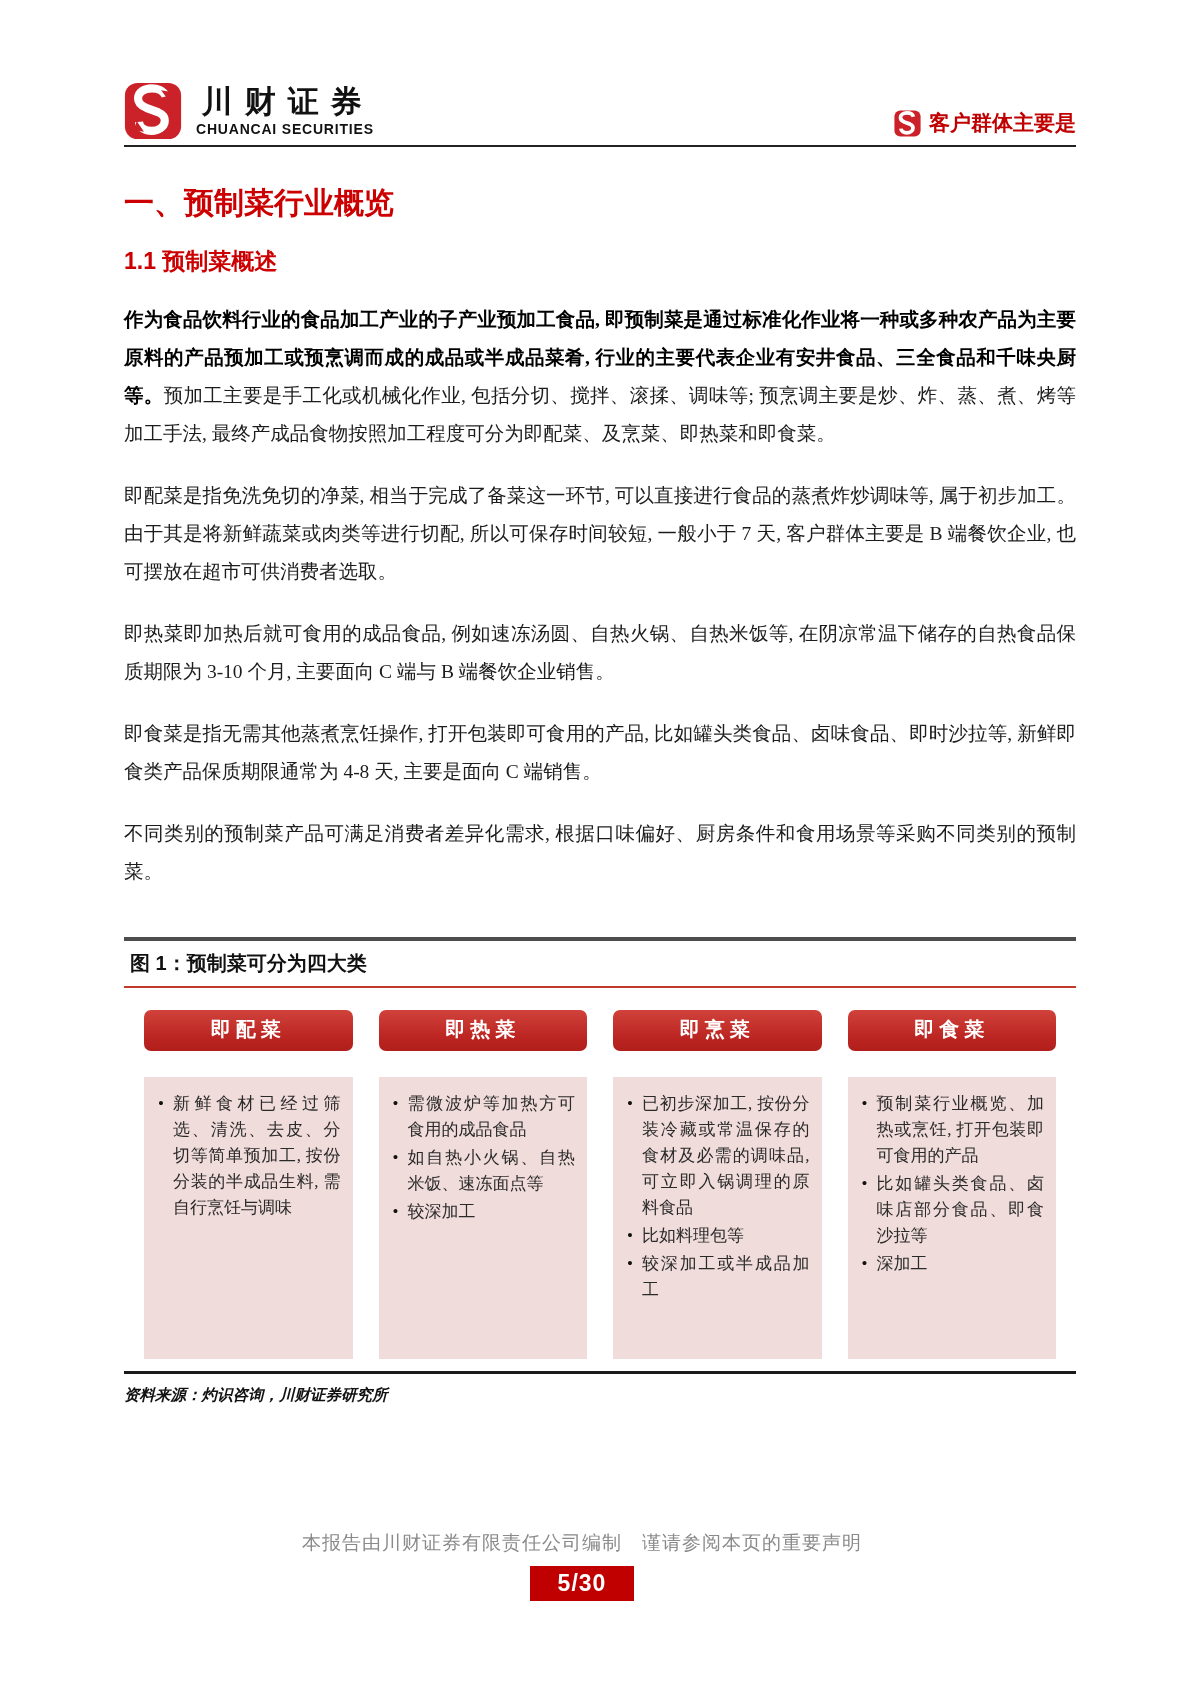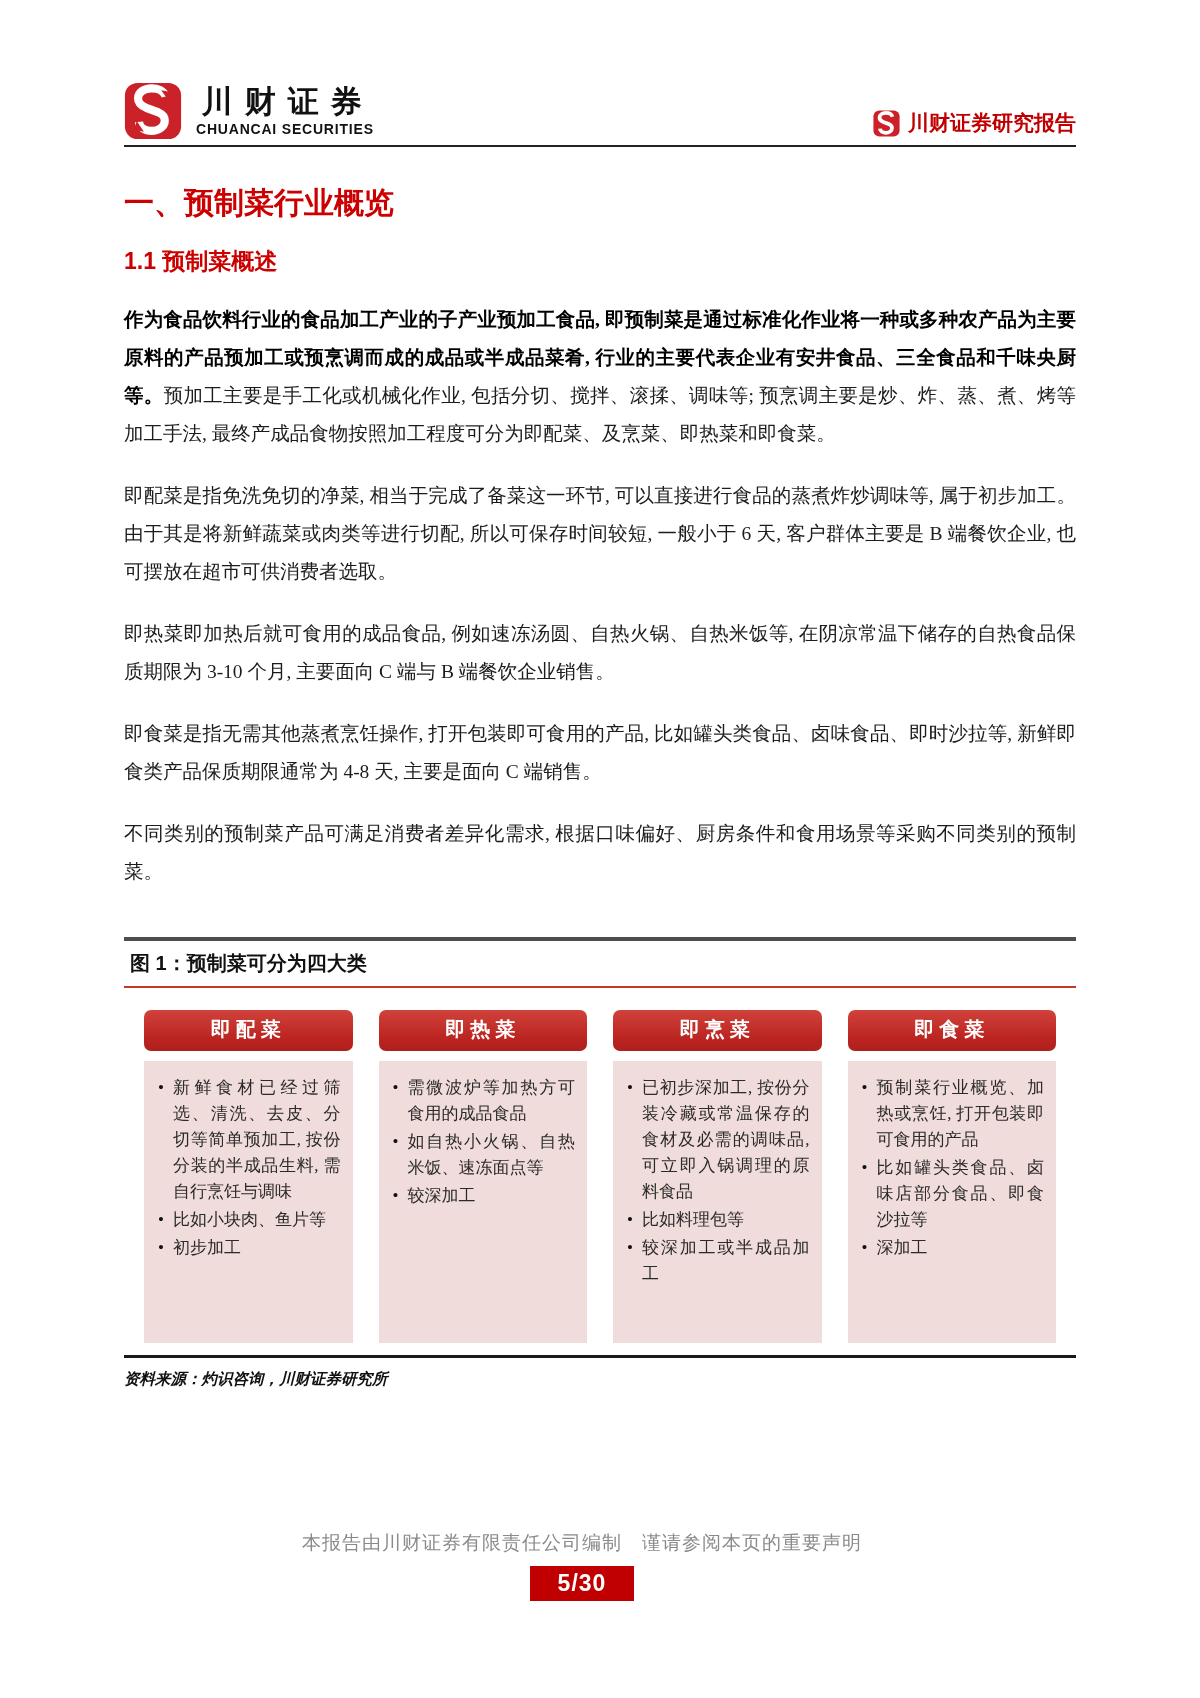--- a/index.html
+++ b/index.html
@@ -43,21 +43,21 @@
   }
   .figure-body{padding:22px 20px 12px;border-bottom:3px solid #1a1a1a;}
   .columns{display:flex;gap:26px;}
   .column{flex:1;display:flex;flex-direction:column;border-radius:31px;}
   .col-header{
     background:linear-gradient(180deg,#d0423b 0%,#bb2420 70%,#b01f1c 100%);
     color:#fff;font-weight:bold;font-size:20px;letter-spacing:5px;text-align:center;
     padding:6px 0 8px;border-radius:7px;
   }
   .col-body{
-    background:#f0dcda;margin-top:10px;height:256px;padding:14px 12px 12px;
+    background:#f0dcda;margin-top:26px;height:256px;padding:14px 12px 12px;
     display:flex;flex-direction:column;
     font-family:"Liberation Serif", serif;font-size:17px;line-height:26px;color:#2a2a2a;
   }
   .col-body ul{list-style:none;margin:0;padding:0;}
   .col-body li{position:relative;padding-left:17px;text-align:justify;margin-bottom:2px;}
   .col-body li::before{content:"\2022";position:absolute;left:2px;top:0;color:#111;}
   .bullets-bottom{margin-top:auto;}
   .figure-source{
     margin-top:11px;font-family:"DejaVu Serif", serif;font-style:italic;font-weight:bold;
     font-size:15.5px;color:#111;
@@ -89,49 +89,45 @@
       <div class="brand-text">
         <div class="brand-cn">川财证券</div>
         <div class="brand-en">CHUANCAI SECURITIES</div>
       </div>
     </div>
     <div class="report-badge">
       <svg class="badge-logo" viewBox="0 0 64 64" xmlns="http://www.w3.org/2000/svg">
         <rect x="1" y="1" width="62" height="62" rx="14" fill="#cb2229"></rect>
         <path d="M46 16 C44 9 36 7 30.5 7 C22 7 15.5 11.5 15.5 18 C15.5 23 19.5 26.5 24.5 28.5 L38 33.5 C42.5 35.5 45 38 45 42.5 C45 50 37.5 54 30.5 54 C23.5 54 17 50.5 16.5 44" fill="none" stroke="#ffffff" stroke-width="9" stroke-linecap="butt"></path>
       </svg>
-      <span class="badge-text">川财证券研究报告</span>
+      <span class="badge-text">客户群体主要是</span>
     </div>
   </div>
 
   <h1 class="sec-title">一、预制菜行业概览</h1>
   <h2 class="sub-title">1.1 预制菜概述</h2>
 
   <div class="body-copy">
     <p><strong>作为食品饮料行业的食品加工产业的子产业预加工食品, 即预制菜是通过标准化作业将一种或多种农产品为主要原料的产品预加工或预烹调而成的成品或半成品菜肴, 行业的主要代表企业有安井食品、三全食品和千味央厨等。</strong><span>预加工主要是手工化或机械化作业, 包括分切、搅拌、滚揉、调味等; 预烹调主要是炒、炸、蒸、煮、烤等加工手法, 最终产成品食物按照加工程度可分为即配菜、及烹菜、即热菜和即食菜。</span></p>
-    <p>即配菜是指免洗免切的净菜, 相当于完成了备菜这一环节, 可以直接进行食品的蒸煮炸炒调味等, 属于初步加工。由于其是将新鲜蔬菜或肉类等进行切配, 所以可保存时间较短, 一般小于 6 天, 客户群体主要是 B 端餐饮企业, 也可摆放在超市可供消费者选取。</p>
+    <p>即配菜是指免洗免切的净菜, 相当于完成了备菜这一环节, 可以直接进行食品的蒸煮炸炒调味等, 属于初步加工。由于其是将新鲜蔬菜或肉类等进行切配, 所以可保存时间较短, 一般小于 7 天, 客户群体主要是 B 端餐饮企业, 也可摆放在超市可供消费者选取。</p>
     <p>即热菜即加热后就可食用的成品食品, 例如速冻汤圆、自热火锅、自热米饭等, 在阴凉常温下储存的自热食品保质期限为 3-10 个月, 主要面向 C 端与 B 端餐饮企业销售。</p>
     <p>即食菜是指无需其他蒸煮烹饪操作, 打开包装即可食用的产品, 比如罐头类食品、卤味食品、即时沙拉等, 新鲜即食类产品保质期限通常为 4-8 天, 主要是面向 C 端销售。</p>
     <p>不同类别的预制菜产品可满足消费者差异化需求, 根据口味偏好、厨房条件和食用场景等采购不同类别的预制菜。</p>
   </div>
 
   <div class="figure">
     <div class="figure-title">图 1：预制菜可分为四大类</div>
     <div class="figure-body">
       <div class="columns">
 
         <div class="column">
           <div class="col-header">即配菜</div>
           <div class="col-body">
             <ul class="bullets-top">
               <li>新鲜食材已经过筛选、清洗、去皮、分切等简单预加工, 按份分装的半成品生料, 需自行烹饪与调味</li>
-            </ul>
-            <ul class="bullets-bottom">
-              <li>比如小块肉、鱼片等</li>
-              <li>初步加工</li>
             </ul>
           </div>
         </div>
 
         <div class="column">
           <div class="col-header">即热菜</div>
           <div class="col-body">
             <ul class="bullets-top">
               <li>需微波炉等加热方可食用的成品食品</li>
             </ul>

